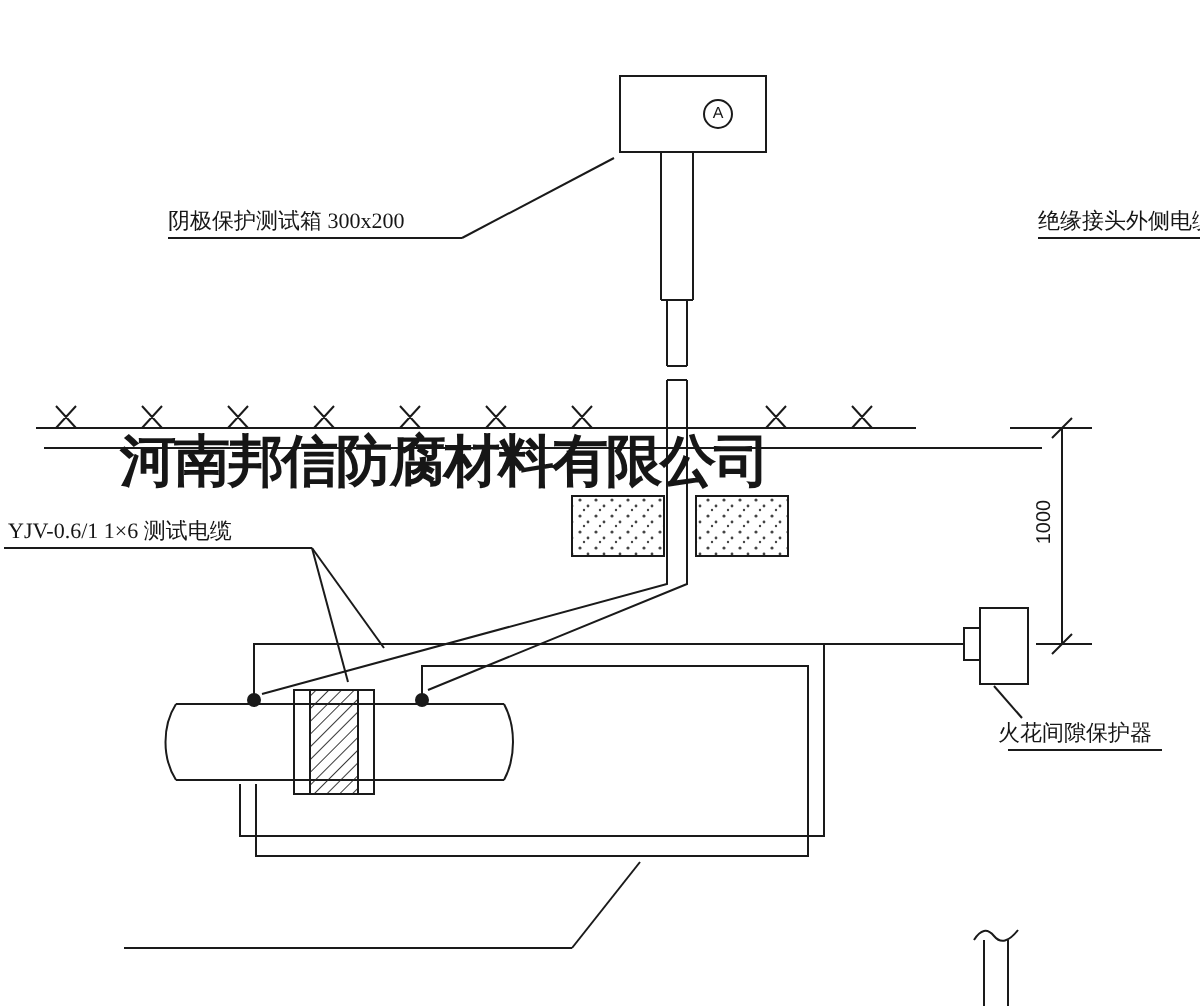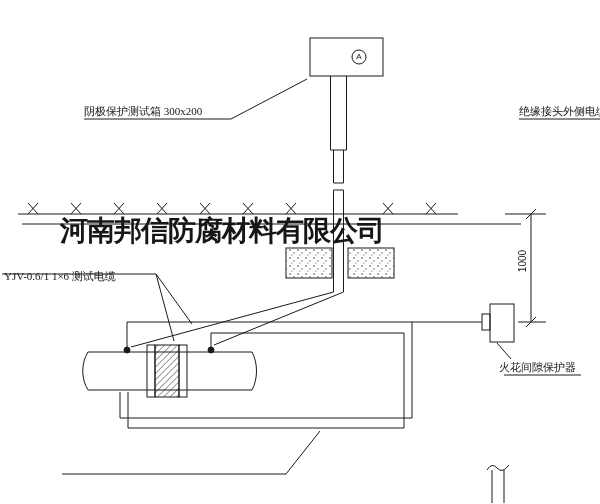--- a/index.html
+++ b/index.html
@@ -127,21 +127,21 @@
       </g>
     </g>
   </svg>
 
   <div class="meter">A</div>
 
   <div class="lbl" style="left:84px; top:105px;">阴极保护测试箱 300x200</div>
 
   <div class="lbl" style="left:519px; top:105px;">绝缘接头外侧电缆</div>
 
-  <div class="lbl" style="left:4px; top:270px;">YJV-0.6/1 1×6  测试电缆</div>
+  <div class="lbl" style="left:4px; top:260px;">YJV-0.6/1 1×6  测试电缆</div>
 
   <div class="lbl" style="left:499px; top:361px;">火花间隙保护器</div>
 
 
   <div class="dim">1000</div>
 
   <div class="watermark">河南邦信防腐材料有限公司</div>
 </div>
 
 </body></html>

